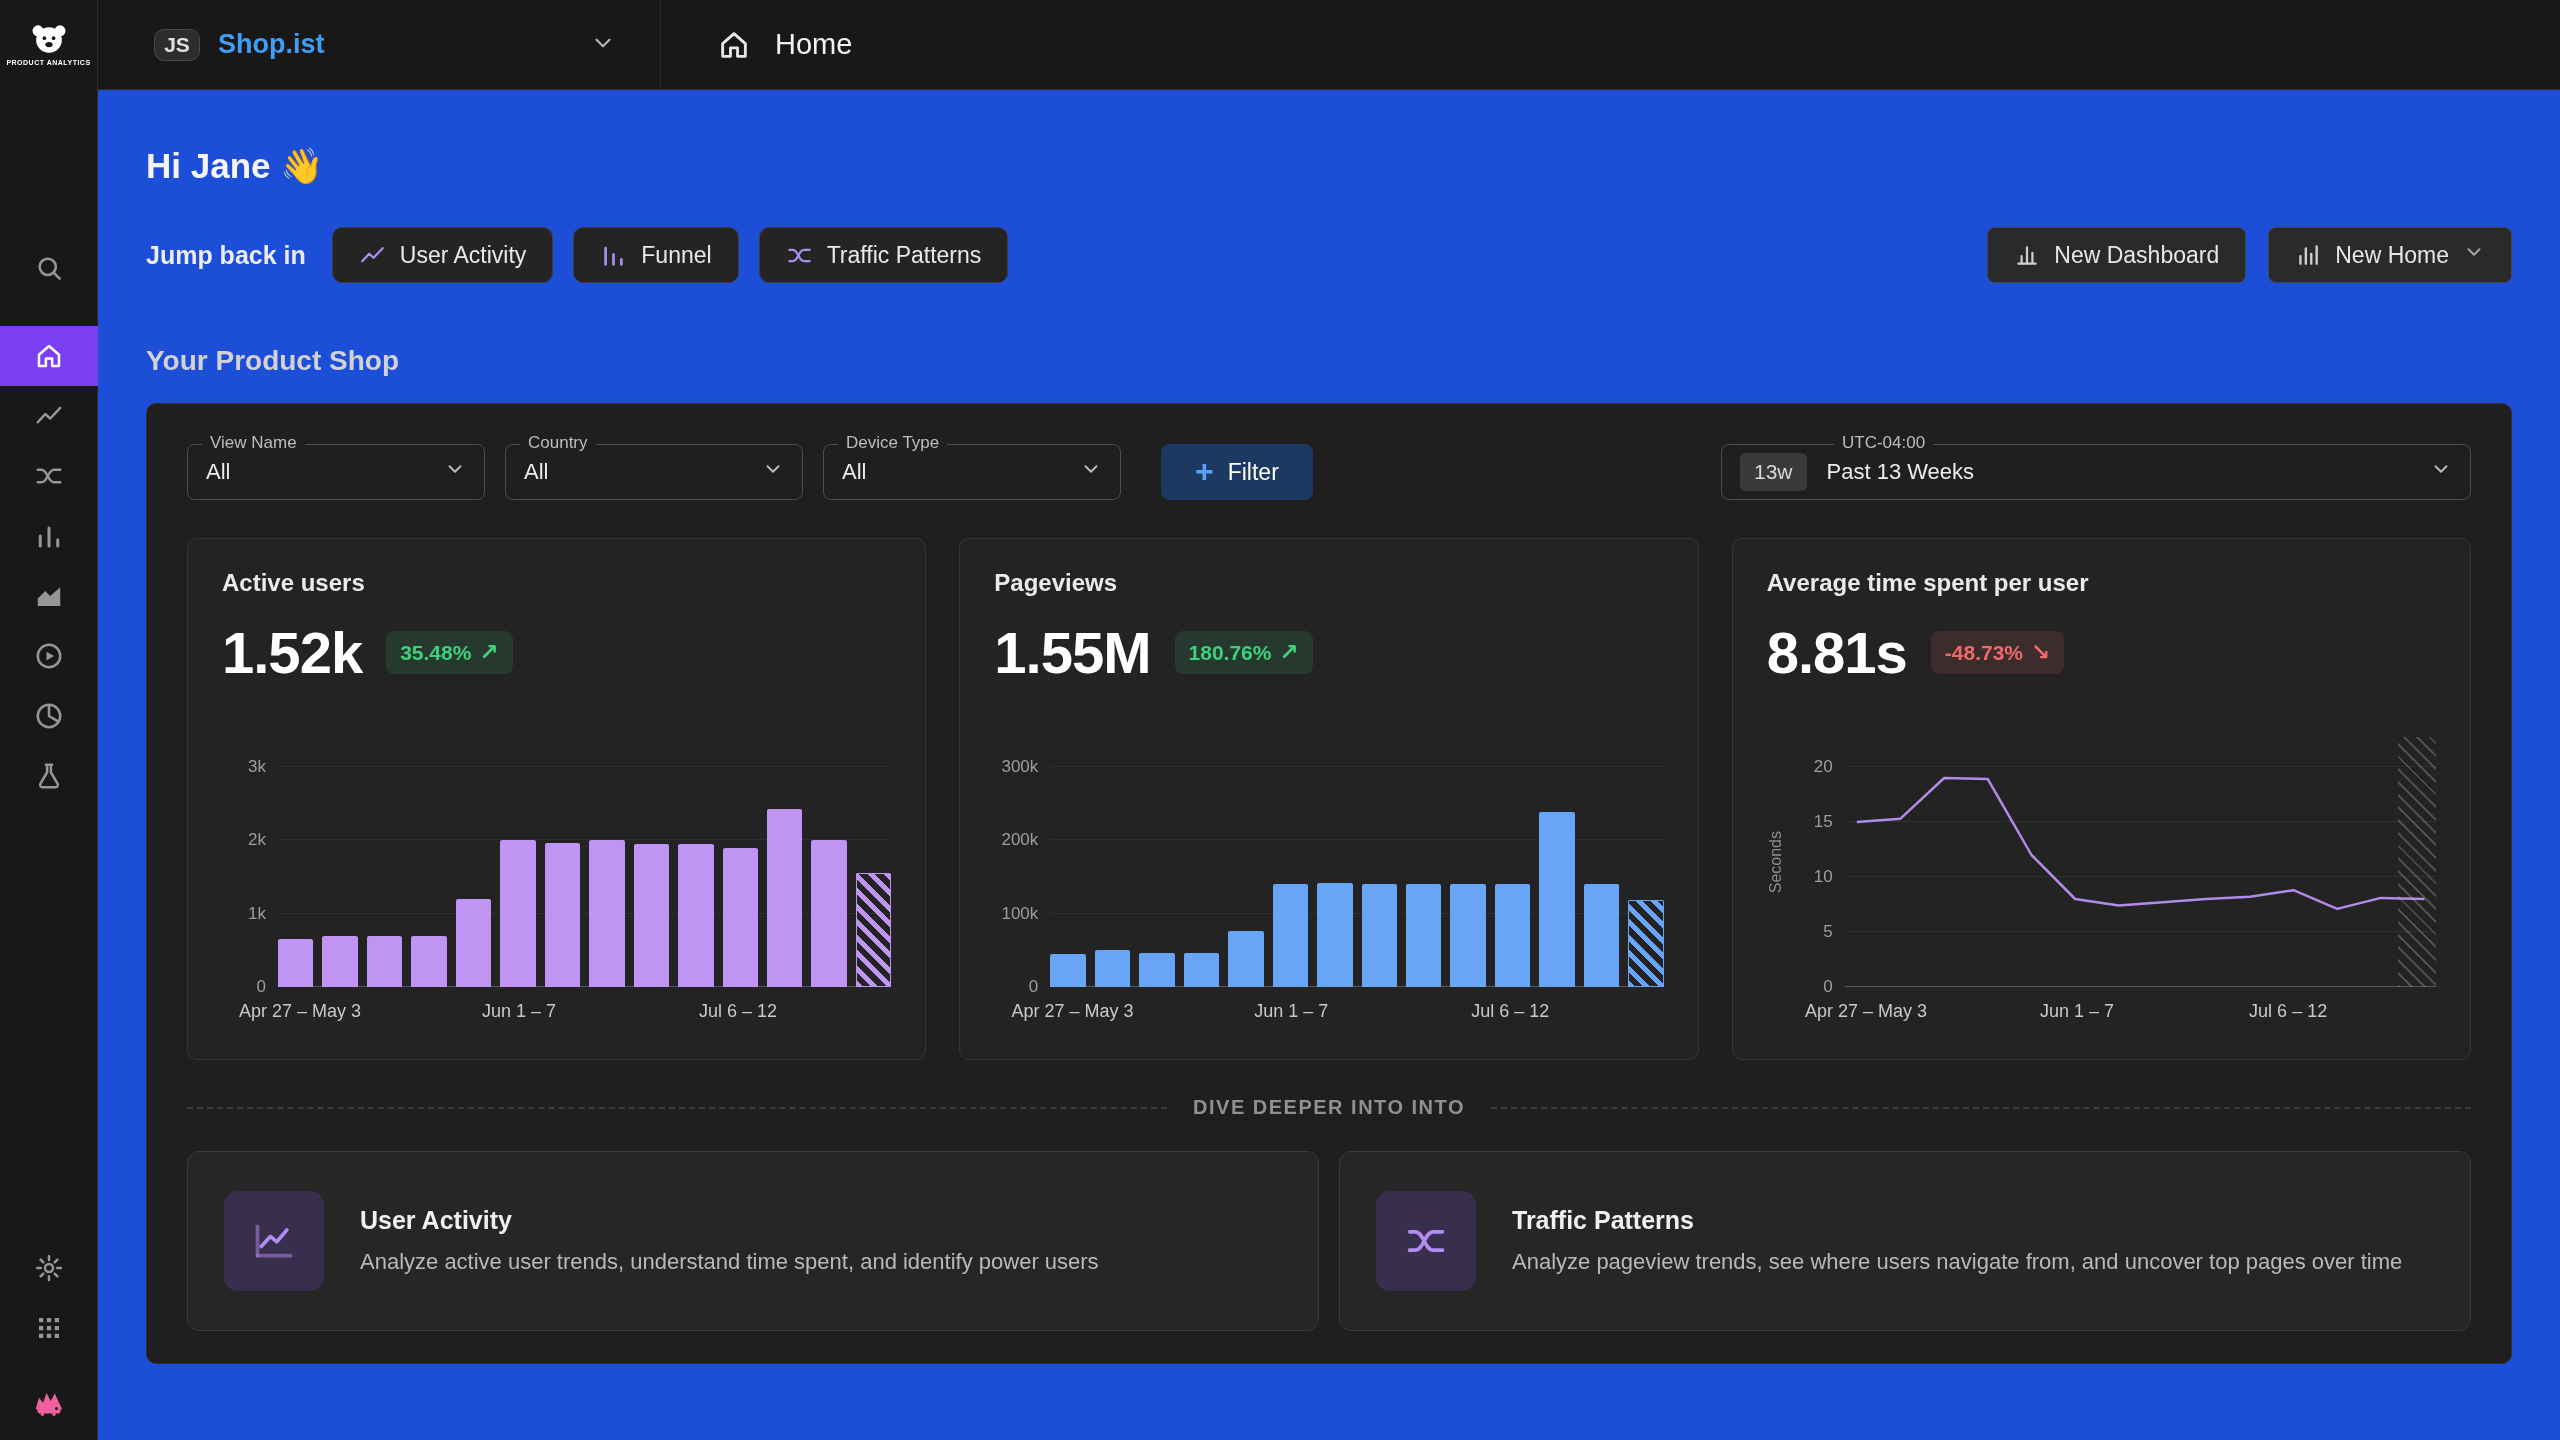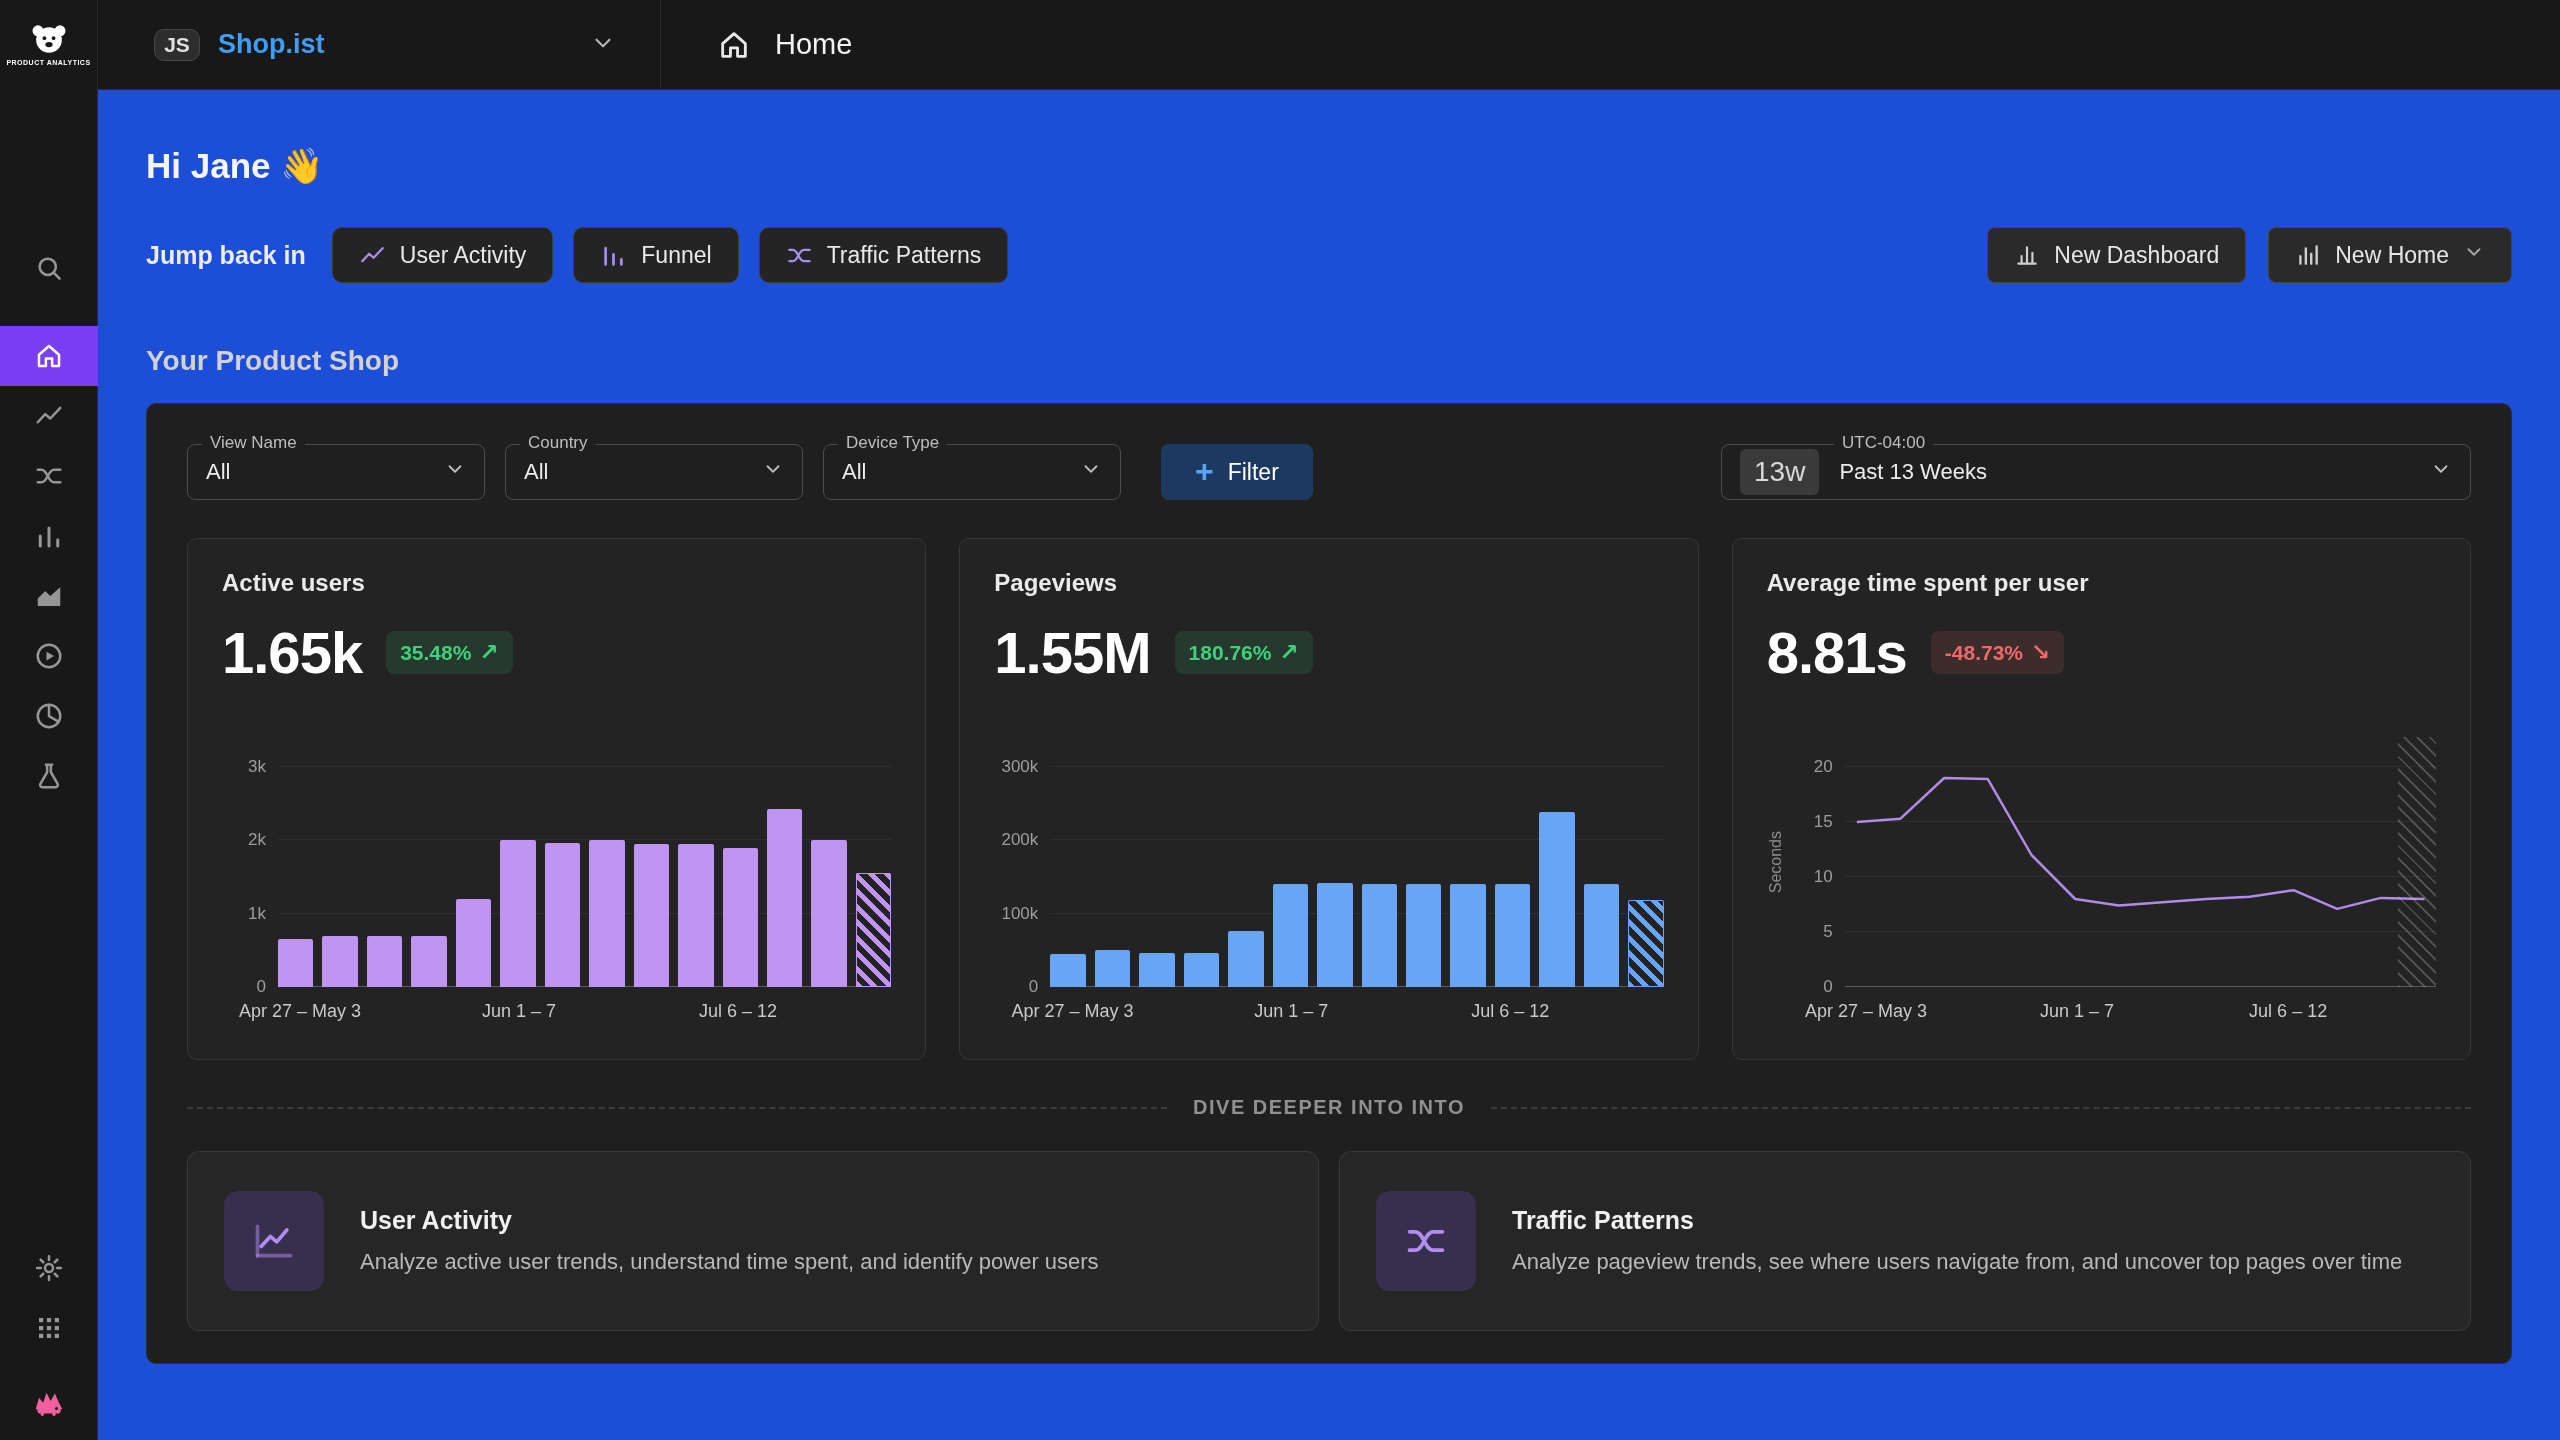--- a/index.html
+++ b/index.html
@@ -96,21 +96,21 @@
   .select .chev svg { width:22px; height:22px; }
   .filter-btn {
     height:56px; padding:0 34px; margin-left:20px; border:none; border-radius:8px;
     background:#1c3a61; color:#ffffff; font-size:23px; font-weight:500;
     display:inline-flex; align-items:center; gap:14px; cursor:pointer;
   }
   .filter-btn .plus { color:#5aa2f7; font-size:32px; font-weight:bold; line-height:1; margin-top:-3px; }
   .date-select { margin-left:auto; width:750px; }
   .date-select .float-label { left:112px; }
   .range-badge {
-    background:#3a3a3a; border-radius:6px; padding:7px 14px; font-size:28px; color:#d8d8d8; margin-right:20px;
+    background:#3a3a3a; border-radius:6px; padding:7px 14px; font-size:21px; color:#d8d8d8; margin-right:20px;
   }
 
   
   .metrics-row { margin-top:38px; display:flex; gap:33px; }
   .metric-card {
     flex:1; min-width:0; background:#232323; border:1px solid #363636; border-radius:10px;
     padding:30px 34px; height:522px; display:flex; flex-direction:column;
   }
   .metric-title { font-size:24px; font-weight:600; color:#eaeaea; }
   .metric-value-row { margin-top:22px; display:flex; align-items:center; gap:24px; }
@@ -383,21 +383,21 @@
                 </svg>
             </span>
           </div>
         </div>
 
         <div class="metrics-row">
 
           <div class="metric-card">
             <div class="metric-title">Active users</div>
             <div class="metric-value-row">
-              <span class="metric-value">1.65k</span>
+              <span class="metric-value">1.52k</span>
               <span class="delta-badge up">
                 <span>35.48%</span>
                   <span class="arrow">↗</span>
               </span>
             </div>
             <div class="chart">
               <div class="y-axis">
                   <div class="ytick" style="bottom: 0%;">0</div>
                   <div class="ytick" style="bottom: 29.3333%;">1k</div>
                   <div class="ytick" style="bottom: 58.6667%;">2k</div>

